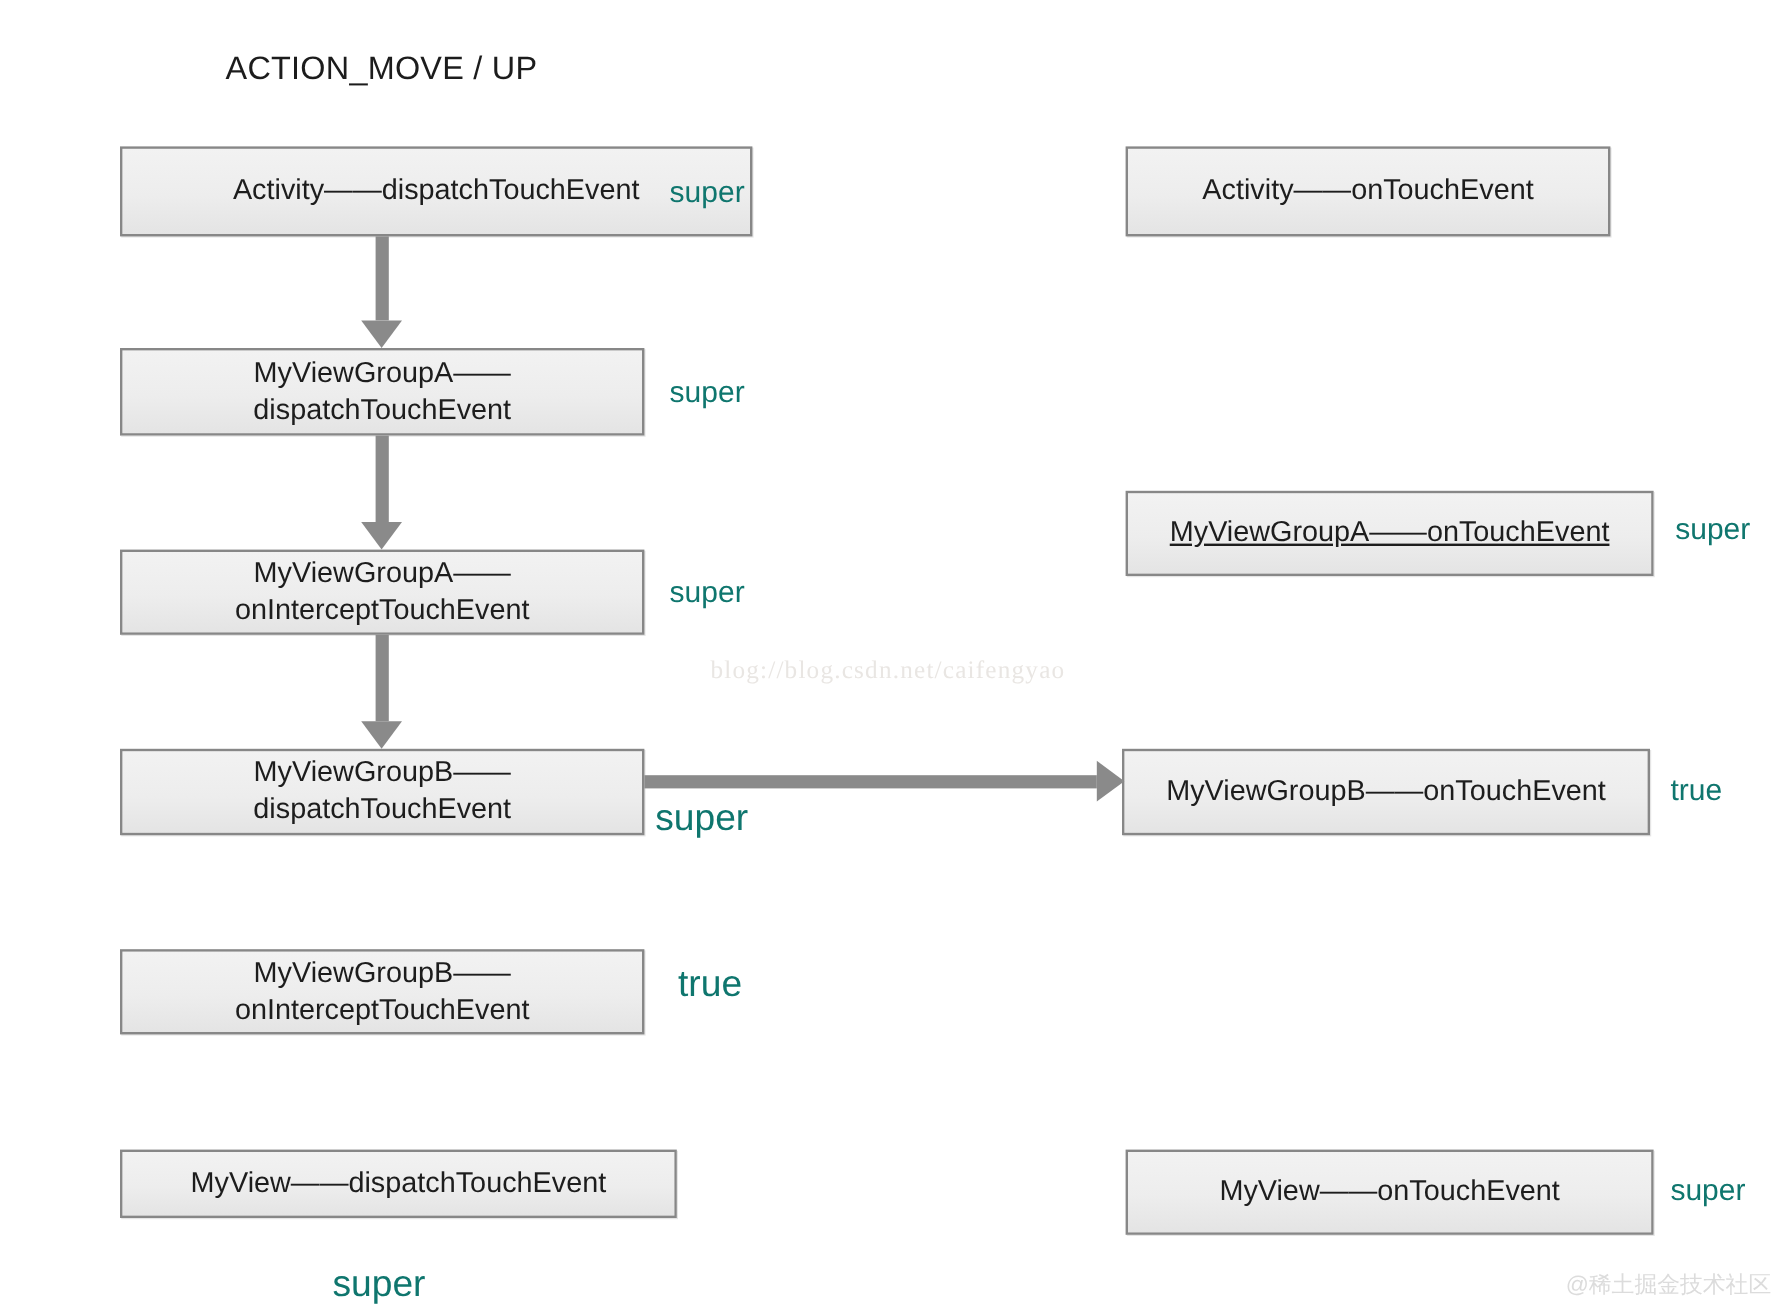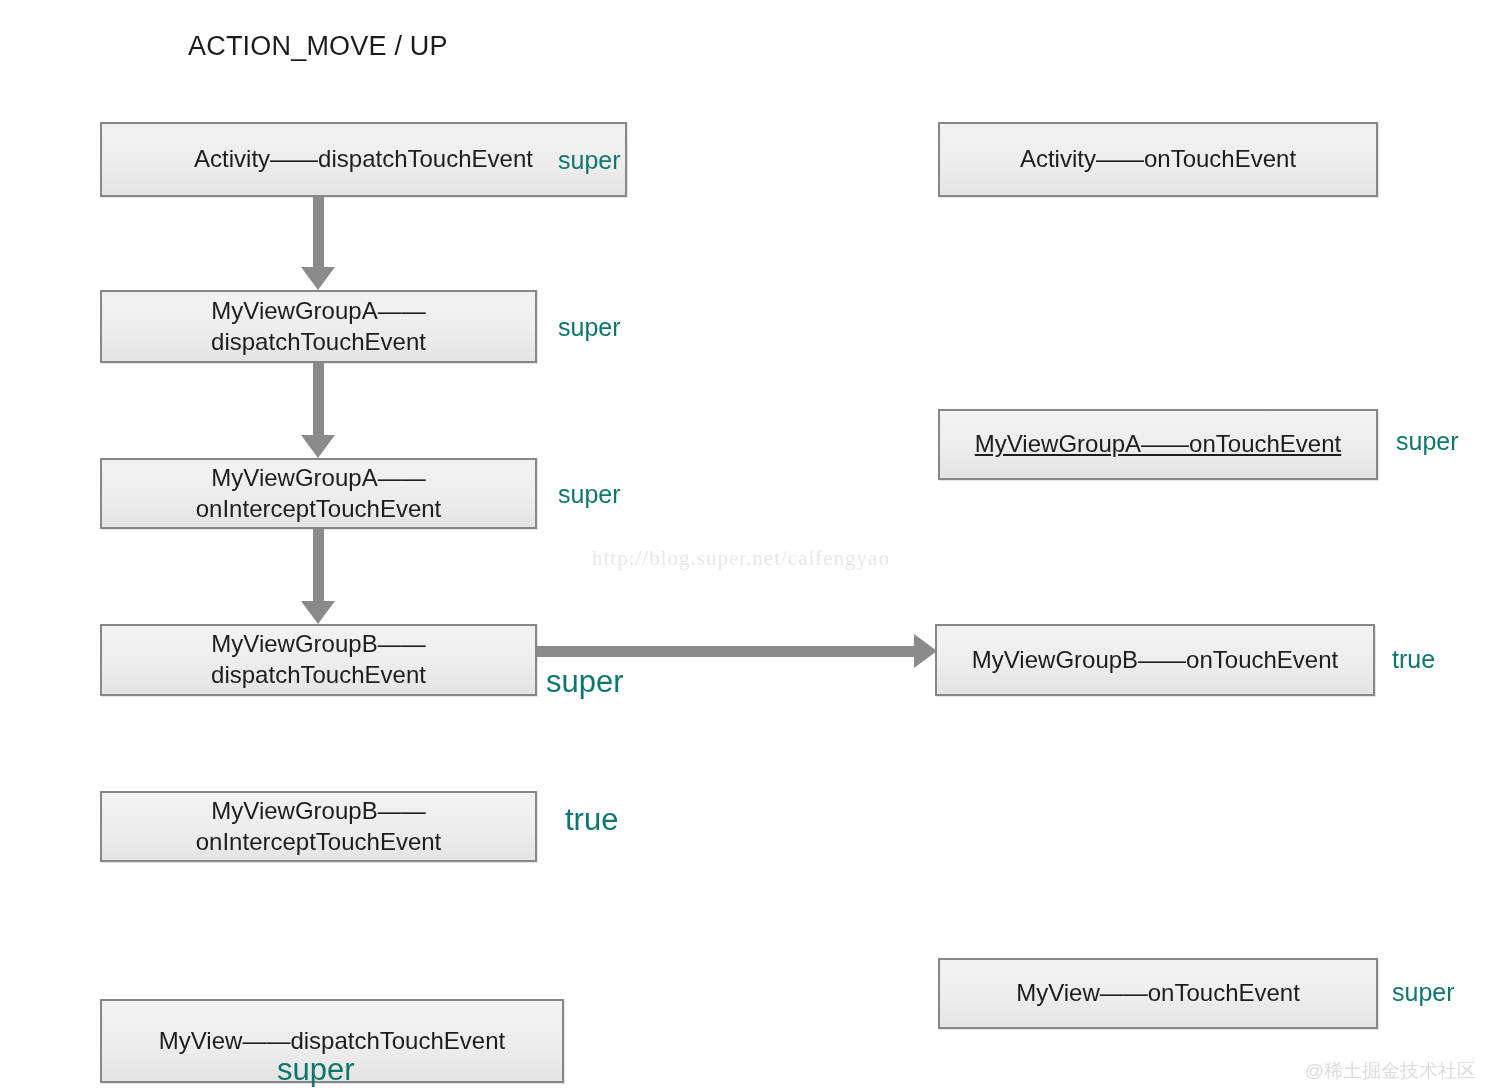--- a/index.html
+++ b/index.html
@@ -13,21 +13,21 @@
     height: 1092px;
     background: #ffffff;
     font-family: "Liberation Sans", sans-serif;
     overflow: hidden;
   }
 
   
   .title {
     position: absolute;
     left: 188px;
-    top: 31px;
+    top: 42px;
     font-size: 27px;
     color: #1c1c1c;
     letter-spacing: 0.2px;
     white-space: nowrap;
   }
 
   
   .node {
     position: absolute;
     box-sizing: border-box;
@@ -143,25 +143,25 @@
   <div class="node" style="left:100px; top:624px; width:437px; height:72px;">
     <span class="lines">MyViewGroupB——
 dispatchTouchEvent</span>
   </div>
 
   <div class="node" style="left:100px; top:791px; width:437px; height:71px;">
     <span class="lines">MyViewGroupB——
 onInterceptTouchEvent</span>
   </div>
 
-  <div class="node" style="left:100px; top:958px; width:464px; height:84px;margin-top:41px;">
+  <div class="node" style="left:100px; top:958px; width:464px; height:57px;">
     <span class="lines">MyView——dispatchTouchEvent</span>
   </div>
 
-  <div class="node" style="left:938px; top:122px; width:440px; height:75px;">
+  <div class="node" style="left:938px; top:122px; width:404px; height:75px;">
     <span class="lines">Activity——onTouchEvent</span>
   </div>
 
   <div class="node" style="left:938px; top:409px; width:440px; height:71px;text-decoration:underline;">
     <span class="lines">MyViewGroupA——onTouchEvent</span>
   </div>
 
   <div class="node" style="left:935px; top:624px; width:440px; height:72px;">
     <span class="lines">MyViewGroupB——onTouchEvent</span>
   </div>
@@ -201,16 +201,16 @@
   <div class="arrow-v" style="left:301px; top:529px; width:34px; height:95px;">
     <div class="shaft" style="height:72px;"></div>
     <div class="head" style="top:72px;"></div>
   </div>
 
   <div class="arrow-h" style="left:537px; top:634px; width:400px; height:34px;">
     <div class="shaft" style="width:377px;"></div>
     <div class="head" style="left:377px;"></div>
   </div>
 
-  <div class="watermark-url">http://blog.super.net/caifengyao</div>
+  <div class="watermark-url">blog://blog.csdn.net/caifengyao</div>
   <div class="watermark-corner">@稀土掘金技术社区</div>
 
 </div>
 
 </body></html>

